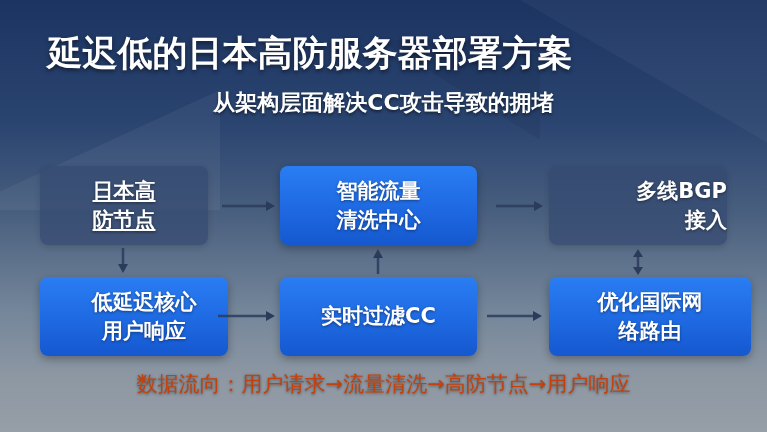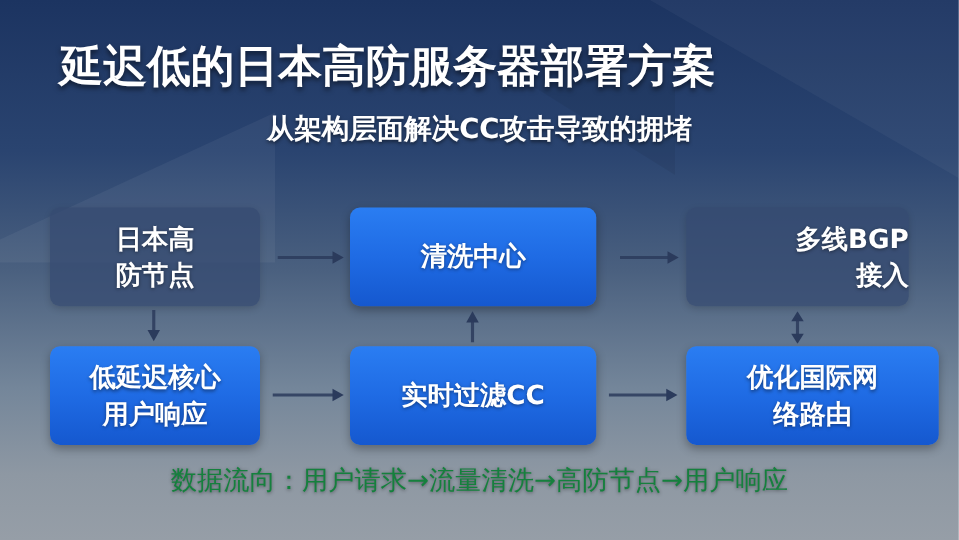--- a/index.html
+++ b/index.html
@@ -30,47 +30,48 @@
     text-shadow: 0 1px 3px rgba(0,0,0,0.45);
   }
   .box.dark { background: rgba(52,74,112,0.72); box-shadow: 0 2px 6px rgba(0,0,0,0.15); }
   .box.blue {
     background: linear-gradient(180deg, #2a7df2 0%, #1f6be4 50%, #1558cf 100%);
     box-shadow: 0 3px 8px rgba(0,0,0,0.3);
   }
   .arrow { position: absolute; }
   .caption {
     position: absolute; left: 0; top: 370px; width: 767px; text-align: center;
-    color: #15803d; font-size: 21px;
+    color: #c2410c; font-size: 21px;
     text-shadow: 0 1px 3px rgba(0,0,0,0.45);
   }
 </style>
 </head>
 <body>
 
 <div class="facet f1"></div>
 <div class="facet f2"></div>
 <div class="facet f3"></div>
 
 <div class="title">延迟低的日本高防服务器部署方案</div>
 <div class="subtitle">从架构层面解决CC攻击导致的拥堵</div>
 
-<div class="box dark" style="left:40px; top:166px; width:168px; height:79px;">
+<div class="box dark" style="left:40px; top:166px; width:168px; height:79px;text-decoration:underline;">
   <span>日本高</span>
   <span>防节点</span>
 </div>
 <div class="box blue" style="left:280px; top:166px; width:197px; height:79px;">
+  <span>智能流量</span>
   <span>清洗中心</span>
 </div>
 <div class="box dark" style="left:549px; top:166px; width:178px; height:79px;align-items:flex-end;">
   <span>多线BGP</span>
   <span>接入</span>
 </div>
 
-<div class="box blue" style="left:40px; top:277px; width:168px; height:79px;">
+<div class="box blue" style="left:40px; top:277px; width:168px; height:79px;padding-left:20px;">
   <span>低延迟核心</span>
   <span>用户响应</span>
 </div>
 <div class="box blue" style="left:280px; top:277px; width:197px; height:79px;">
   <span>实时过滤CC</span>
 </div>
 <div class="box blue" style="left:549px; top:277px; width:202px; height:79px;">
   <span>优化国际网</span>
   <span>络路由</span>
 </div>

